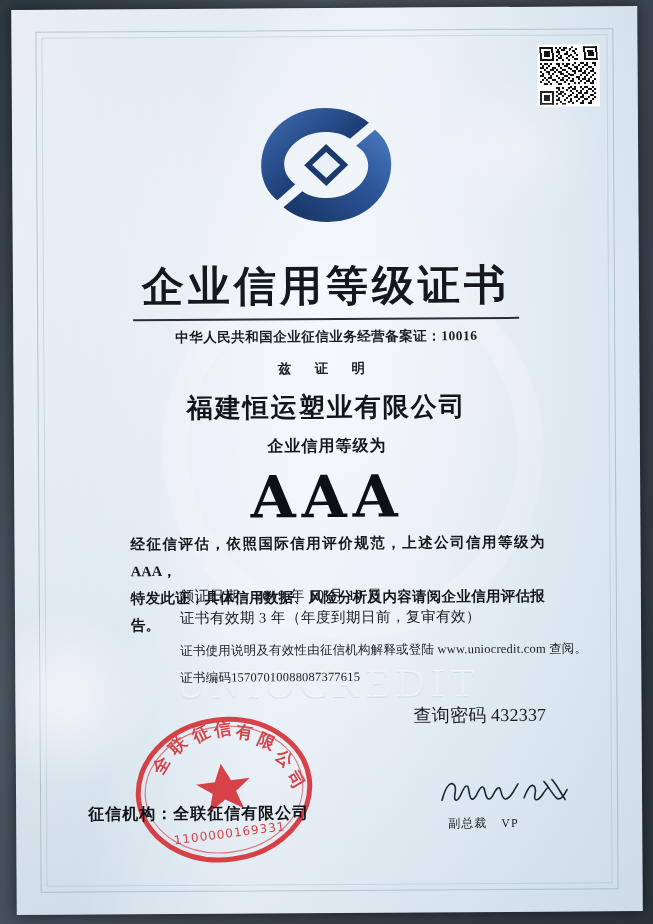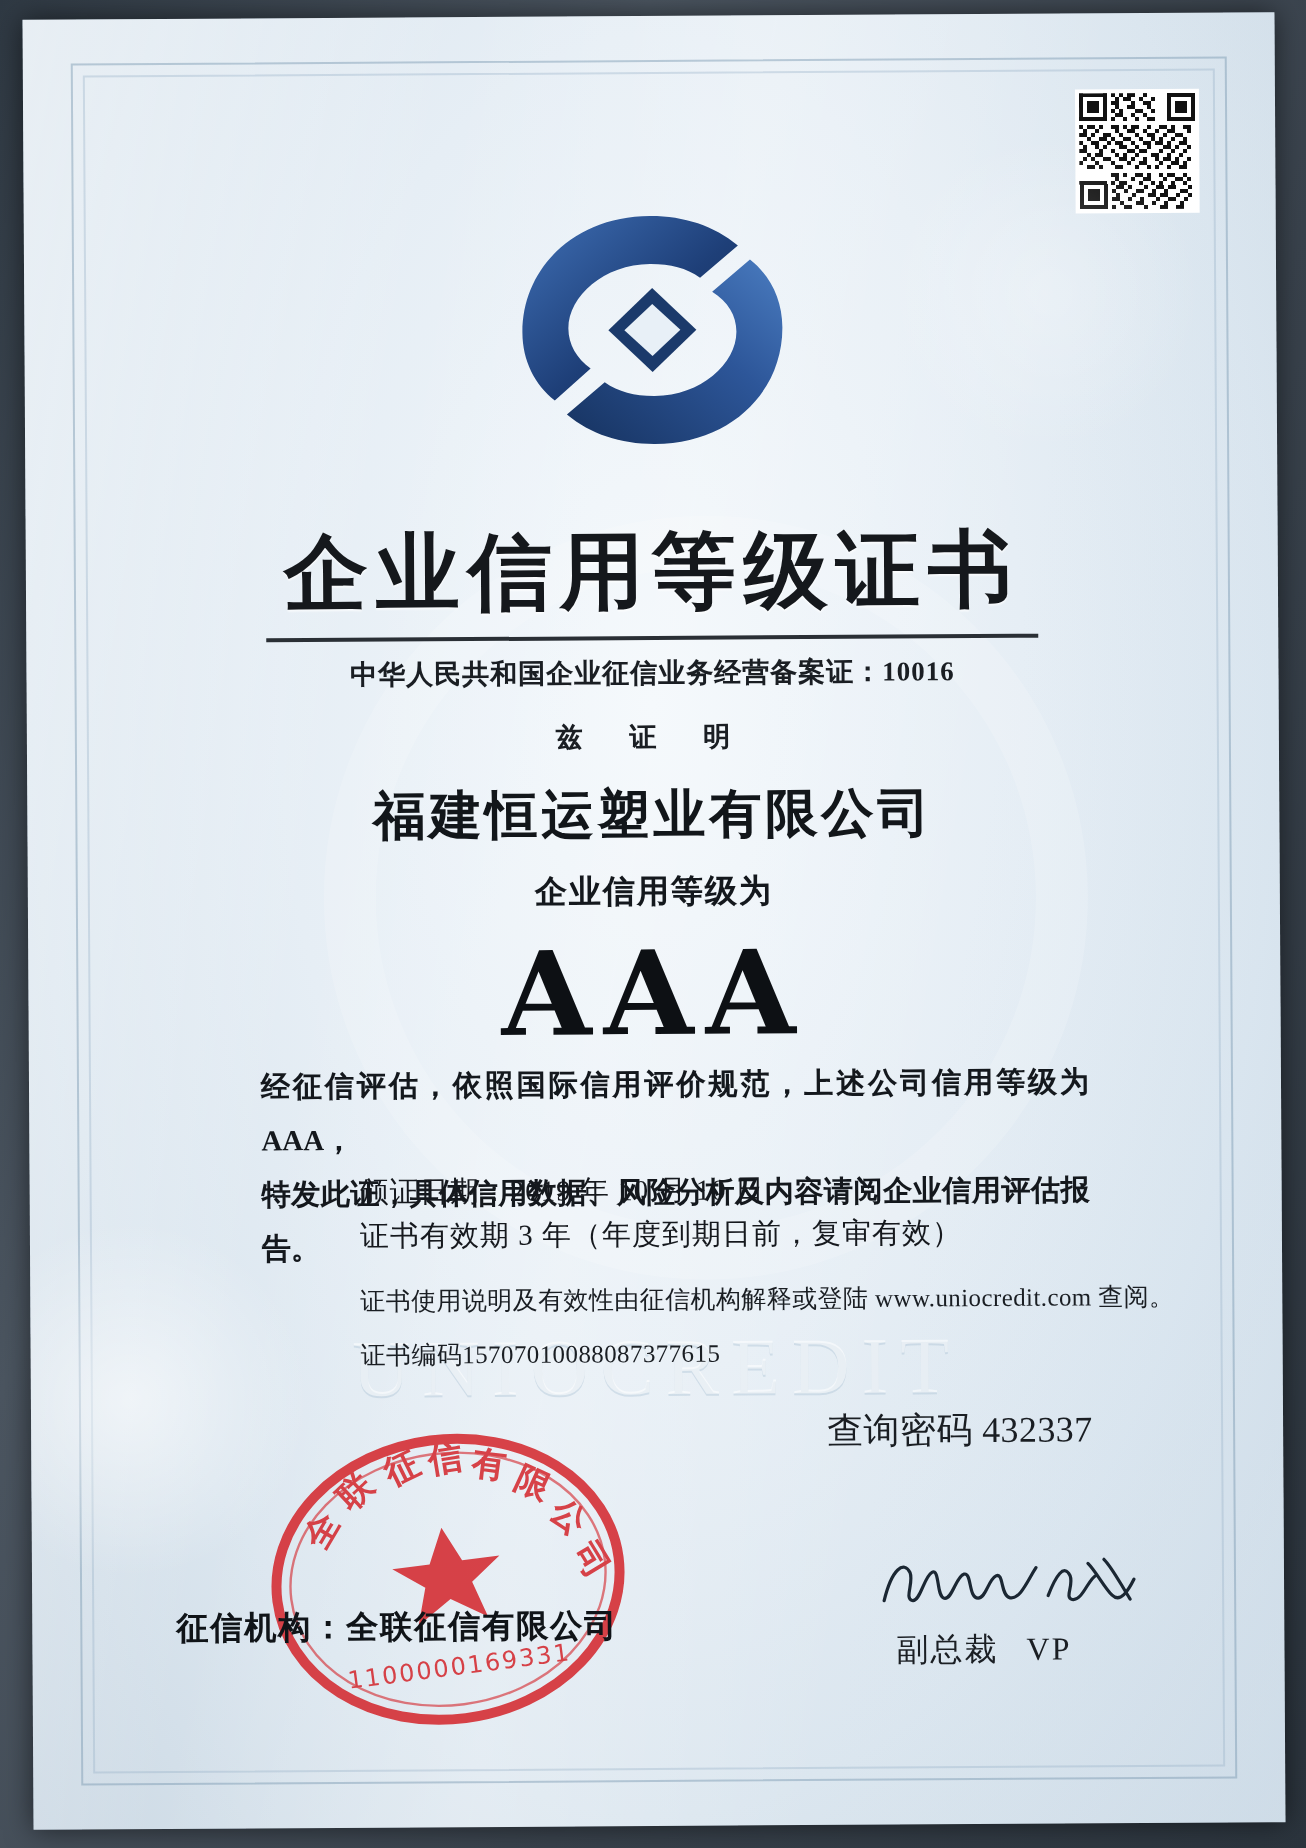--- a/index.html
+++ b/index.html
@@ -267,21 +267,21 @@
     position: absolute;
     left: 420px;
     top: 765px;
     width: 140px;
     height: 40px;
   }
   #sign-title {
     position: absolute;
     left: 432px;
     top: 808px;
-    font-size: 16px;
+    font-size: 12px;
     color: #1b1f24;
     letter-spacing: 1px;
   }
   #sign-title .vp { margin-left: 14px; }
 
   
   .glare {
     position: absolute;
     border-radius: 50%;
     background: radial-gradient(circle, rgba(255,255,255,0.55) 0%, rgba(255,255,255,0) 70%);

